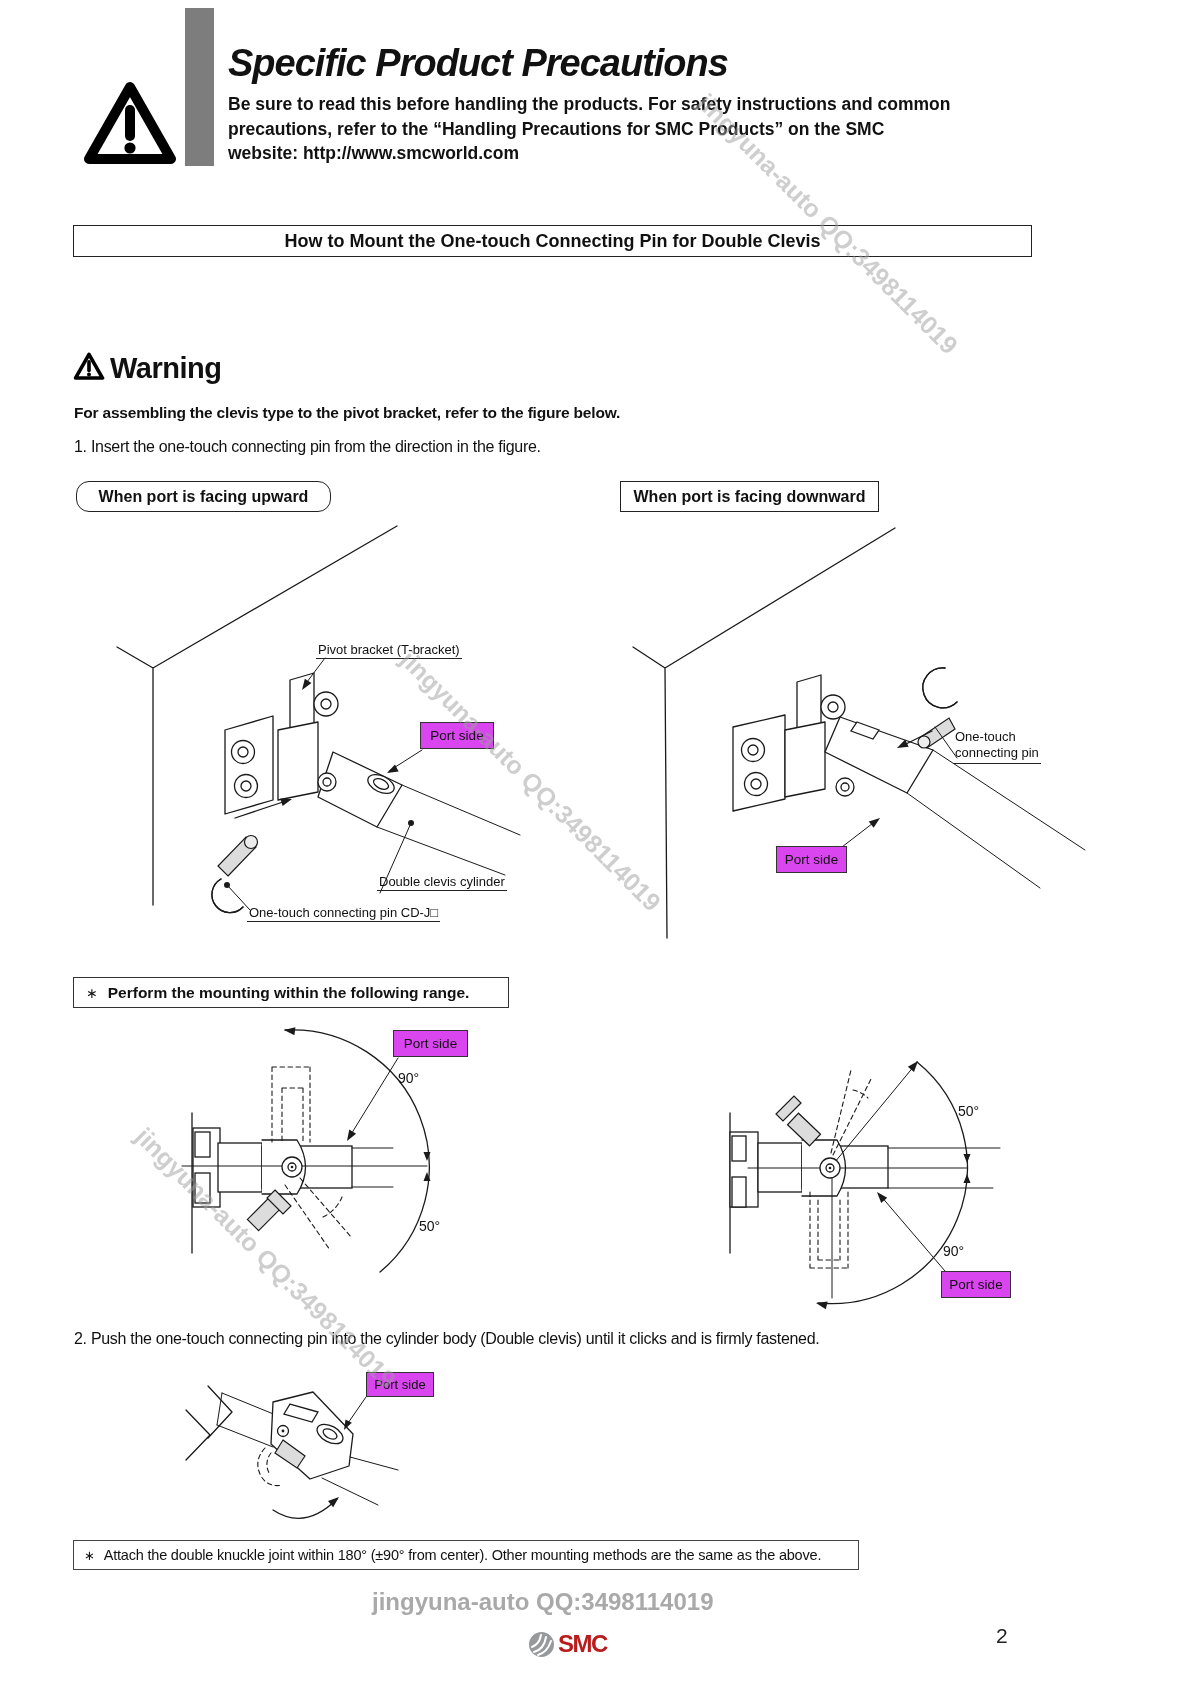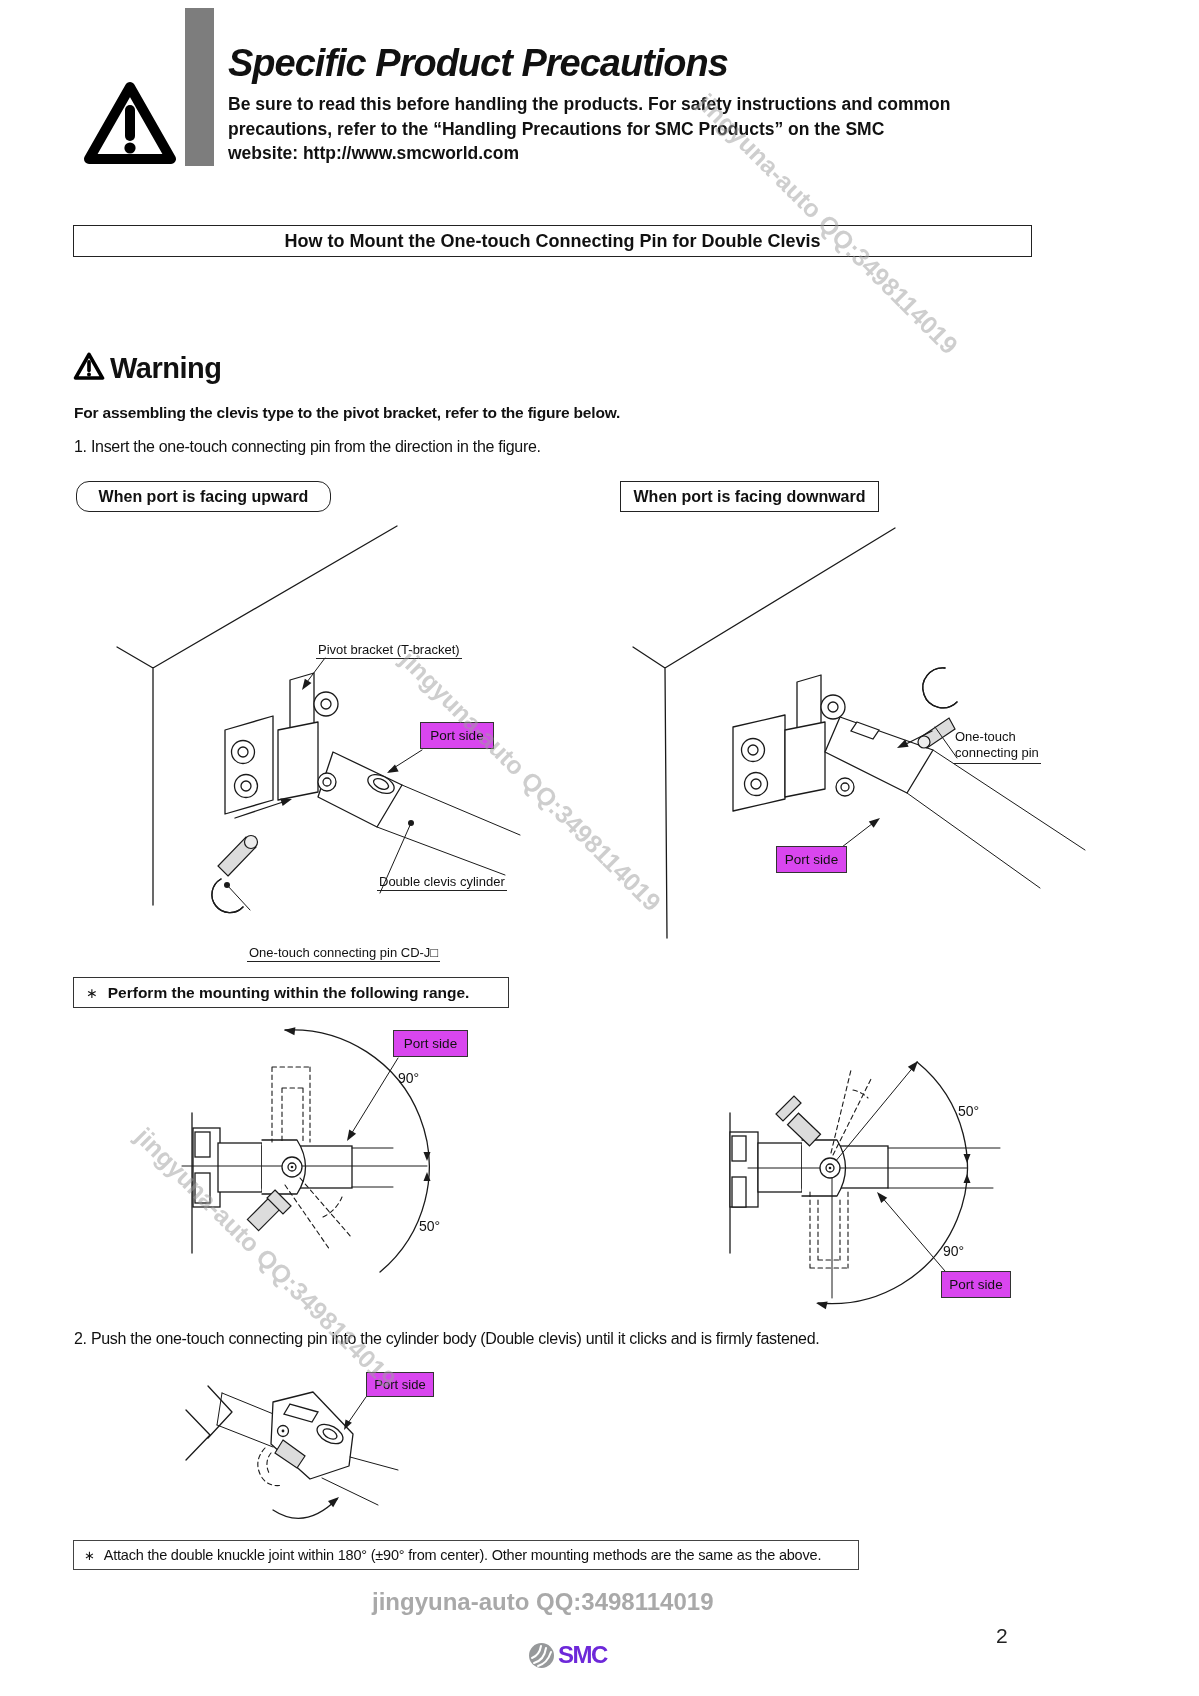--- a/index.html
+++ b/index.html
@@ -32,21 +32,21 @@
            font-size:13.5px;white-space:nowrap;}
   .angle{font-size:14px;white-space:nowrap;}
   .range-note{left:73px;top:977px;width:434px;height:29px;border:1.5px solid #333;display:flex;align-items:center;
               font-size:15.5px;font-weight:bold;}
   .range-note .mark{margin:0 10px 0 12px;font-weight:normal;font-size:14px;}
   .footnote{left:73px;top:1540px;width:784px;height:28px;border:1.4px solid #444;display:flex;align-items:center;
             font-size:14.5px;letter-spacing:-0.2px;}
   .footnote .mark{margin:0 9px 0 10px;font-size:13px;}
   
   .pagenum{left:996px;top:1624px;font-size:21px;color:#222;}
-  .smc-logo{left:528px;top:1630px;display:flex;align-items:center;gap:3px;color:#6d28d9;margin-top:11px;}
+  .smc-logo{left:528px;top:1630px;display:flex;align-items:center;gap:3px;color:#b91c1c;}
   .smc-logo .brand{font-size:24px;font-weight:bold;letter-spacing:-1.5px;}
   
   .wm{position:absolute;font-weight:bold;white-space:nowrap;pointer-events:none;}
   .wm.diag{font-size:25px;color:rgba(158,158,158,0.50);transform:rotate(45deg);transform-origin:0 0;}
   .wm1{left:712px;top:88px;} .wm2{left:415px;top:645px;} .wm3{left:150px;top:1122px;}
   .wm.flat{left:372px;top:1588px;font-size:24px;color:rgba(148,148,148,0.8);}
   
   svg.fig{position:absolute;overflow:visible;}
   svg.fig path, svg.fig line, svg.fig polyline{stroke:#1a1a1a;stroke-width:1.3;fill:none;stroke-linejoin:round;stroke-linecap:round;}
   svg.fig rect{stroke:#1a1a1a;stroke-width:1.3;fill:#fff;}
@@ -249,21 +249,21 @@
     <polygon class="ah" points="0,0 -11,-4 -11,4" transform="translate(189,137) rotate(-40)"></polygon>
     <path class="thin" d="M216,37 L196,66"></path>
     <polygon class="ah" points="0,0 -10,-3.6 -10,3.6" transform="translate(194,70) rotate(118)"></polygon>
   </svg>
 
   <div class="abs dlabel" style="left:316px;top:642px;">Pivot bracket (T-bracket)</div>
   <div class="abs portbox" style="left:420px;top:722px;width:72px;height:25px;">
     <span>Port side</span>
   </div>
   <div class="abs dlabel" style="left:377px;top:874px;">Double clevis cylinder</div>
-  <div class="abs dlabel" style="left:247px;top:905px;margin-top:40px;">One-touch connecting pin CD-J□</div>
+  <div class="abs dlabel" style="left:247px;top:905px;">One-touch connecting pin CD-J□</div>
 
   <div class="abs" style="left:953px;top:729px;border-bottom:1.3px solid #222;padding:0 2px 2px 2px;font-size:13px;line-height:16px;">
     <div>One-touch</div>
     <div>connecting pin</div>
   </div>
   <div class="abs portbox" style="left:776px;top:846px;width:69px;height:25px;">
     <span>Port side</span>
   </div>
 
   <div class="abs range-note">

